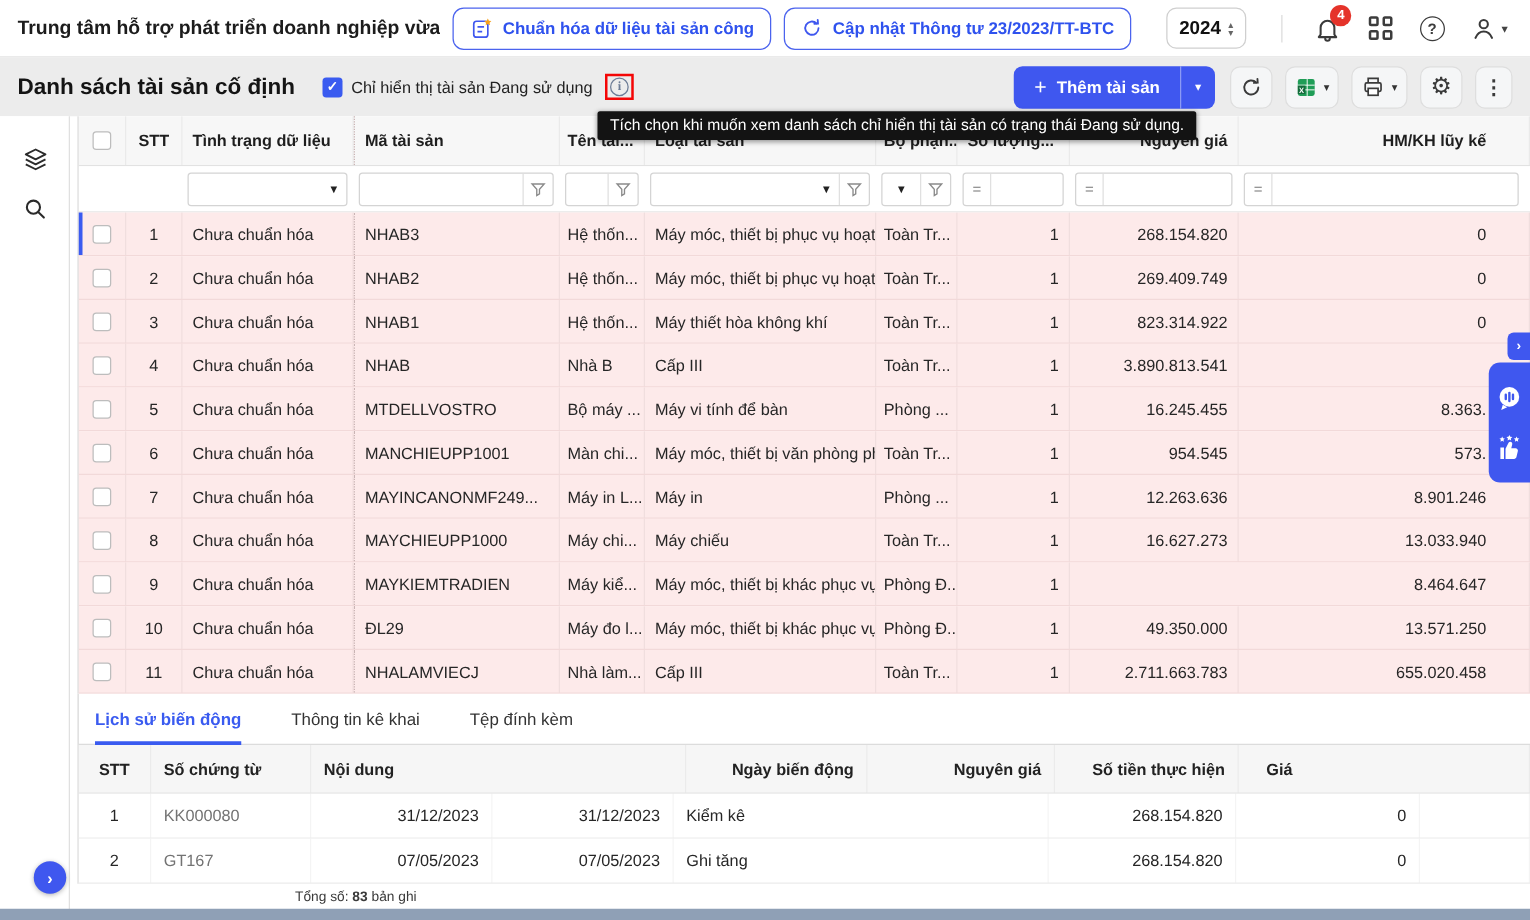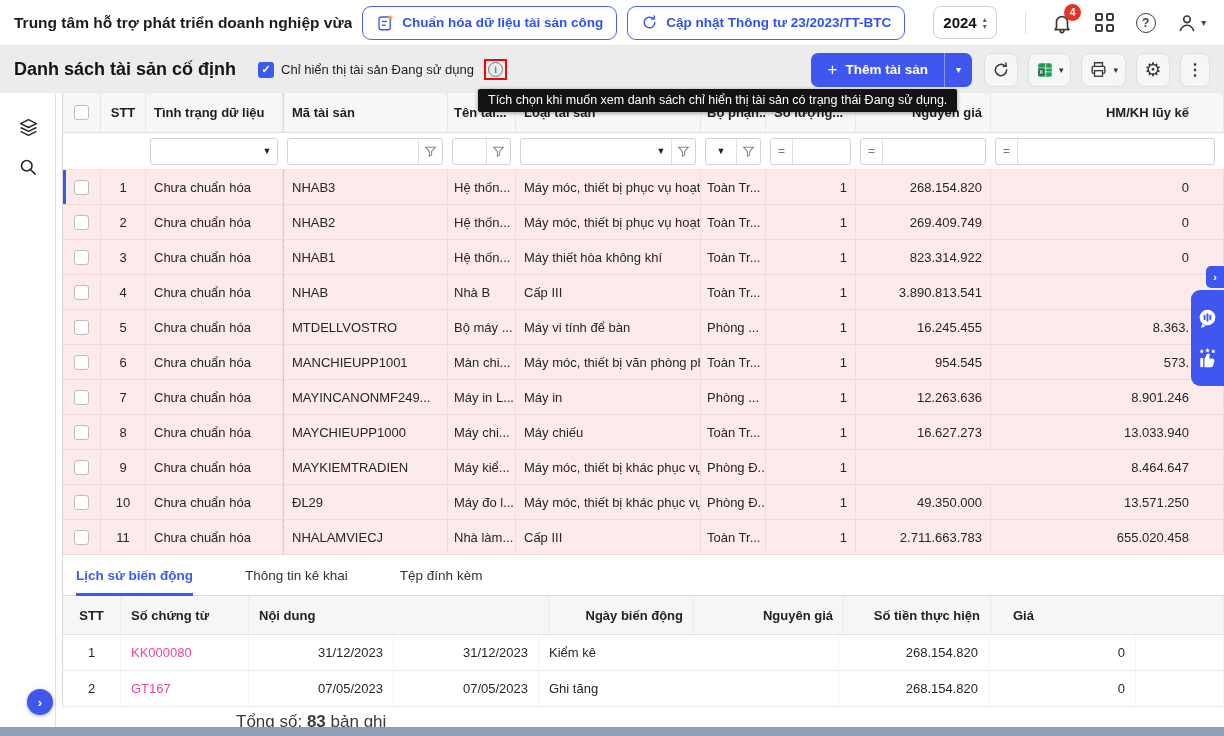--- a/index.html
+++ b/index.html
@@ -88,41 +88,41 @@
   .f-cell{height:37px;display:flex;align-items:center;padding:0 4px;border-right:1px solid transparent}
   .f-box{height:27px;background:#fff;border:1px solid #d4d4d4;border-radius:3px;display:flex;align-items:center;flex:1;overflow:hidden}
   .f-input{border:0;outline:0;flex:1;min-width:8px;height:100%;font-size:12.5px;padding:0 5px;background:transparent}
   .f-caret{width:20px;display:flex;align-items:center;justify-content:center;font-size:9px;color:#222;flex:none;cursor:pointer}
   .f-funnel{width:24px;height:100%;display:flex;align-items:center;justify-content:center;border-left:1px solid #e0e0e0;flex:none;cursor:pointer}
   .f-eq{width:22px;height:100%;display:flex;align-items:center;justify-content:center;border-right:1px solid #e0e0e0;
     font-size:12px;color:#777;flex:none;cursor:pointer}
 
   
   #detail{position:absolute;left:62px;top:555px;width:1162px;height:152px;background:#fff;border-left:1px solid #d8d8d8}
-  .tabs{height:41px;display:flex;align-items:stretch;border-bottom:1px solid #dcdcdc;padding-left:13px;gap:52px}
+  .tabs{height:41px;display:flex;align-items:stretch;border-bottom:1px solid #dcdcdc;padding-left:13px;gap:40px}
   .tab{display:flex;align-items:center;font-size:13.5px;color:#333;cursor:pointer;position:relative;white-space:nowrap}
   .tab.active{color:#3a5bf0;font-weight:700}
   .tab.active:after{content:"";position:absolute;left:0;right:0;bottom:-1px;height:3px;background:#3a5bf0}
   .h-head{height:39px;background:#f6f6f6;border-bottom:1px solid #e3e3e3;display:flex}
   .h-head .hcell{font-weight:700;color:#222}
   .h-row{height:36px;display:flex;background:#fff;border-bottom:1px solid #ececec}
   .hcell{display:flex;align-items:center;padding:0 10px;font-size:13px;color:#262626;overflow:hidden;
     white-space:nowrap;border-right:1px solid rgba(0,0,0,.045);text-overflow:ellipsis}
   .hc-stt{width:58px;justify-content:center}
   .hc-doc{width:128px}
   .hc-docdate{width:145px;justify-content:flex-end}
   .hc-movedate{width:145px;justify-content:flex-end}
   .hc-content{width:300px}
   .hc-cost{width:150px;justify-content:flex-end}
   .hc-amount{width:147px;justify-content:flex-end}
   .hc-price{flex:1;justify-content:flex-start;padding-left:22px}
-  .link{color:#ec4899;cursor:pointer}
-
-  
-  #statusbar{position:absolute;left:236px;top:712px;font-size:17px;color:#3a3a3a;z-index:10;white-space:nowrap}
+  .link{color:#737373;cursor:pointer}
+
+  
+  #statusbar{position:absolute;left:236px;top:712px;font-size:11px;color:#3a3a3a;z-index:10;white-space:nowrap}
   #statusbar b{font-weight:700}
   #strip{position:absolute;left:0;top:727px;width:1224px;height:9px;background:#8fa0b6;z-index:20}
 
   
   #fw-tab{position:absolute;left:1206px;top:266px;width:18px;height:22px;background:#3f57ef;color:#fff;
     border-radius:5px 0 0 5px;display:flex;align-items:center;justify-content:center;font-size:11px;font-weight:700;z-index:30;cursor:pointer}
   #fw-panel{position:absolute;left:1191px;top:290px;width:33px;height:96px;background:#3f57ef;
     border-radius:9px 0 0 9px;z-index:30;display:flex;flex-direction:column;align-items:center;justify-content:space-evenly}
   #fw-panel .fw-ico{width:24px;height:24px;display:flex;align-items:center;justify-content:center;cursor:pointer}
 

